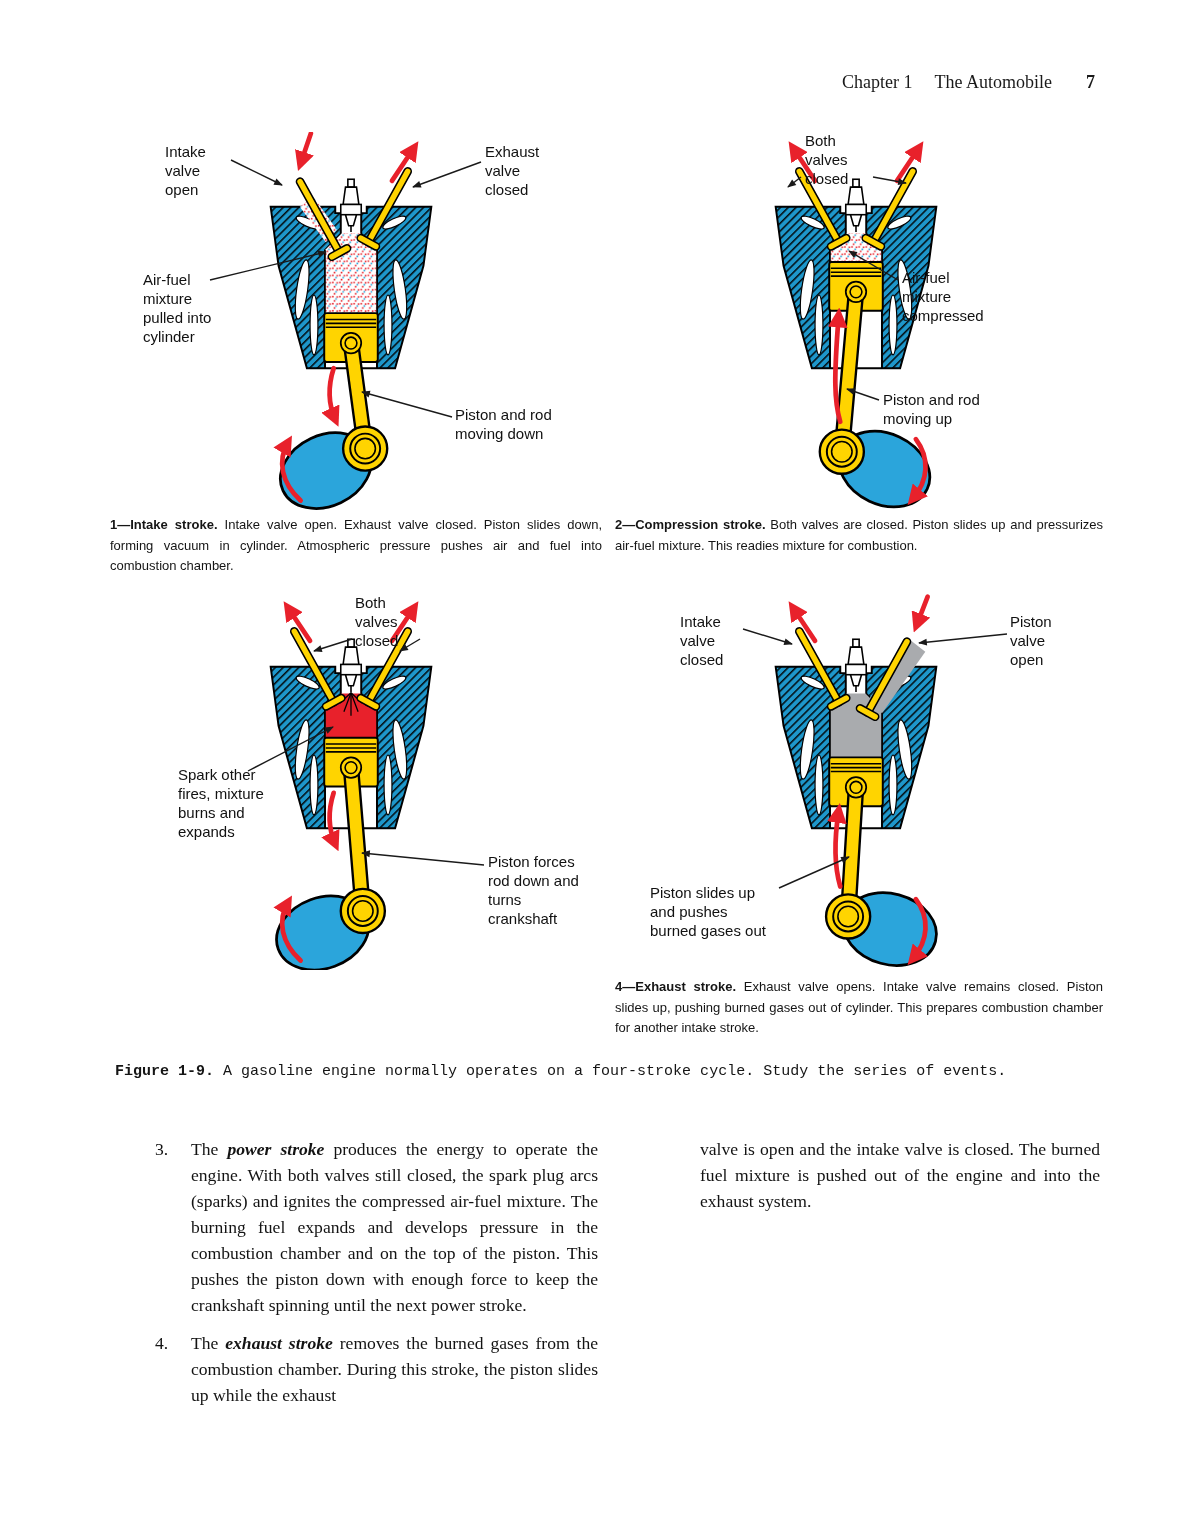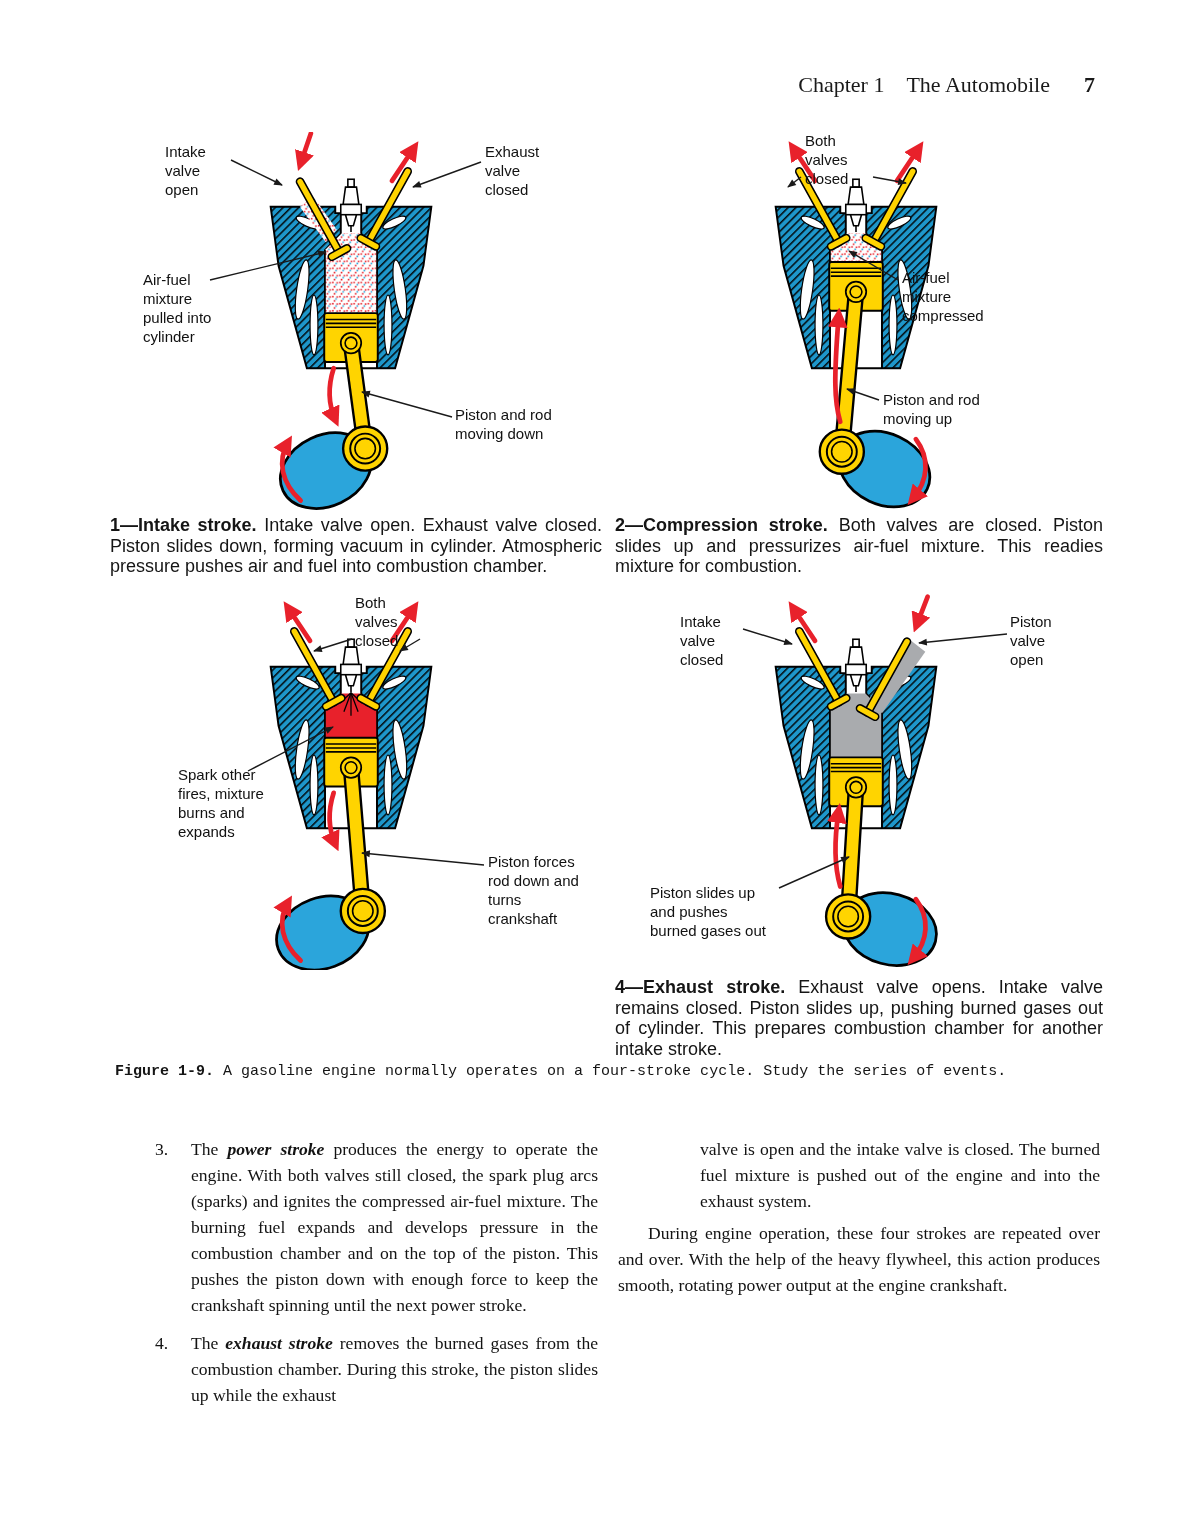--- a/index.html
+++ b/index.html
@@ -1,27 +1,27 @@
 <!DOCTYPE html>
 <html><head>
 <meta charset="utf-8">
 <style>
   html,body{margin:0;padding:0;background:#e8e8e8}
   .page{width:1190px;height:1530px;position:relative;margin:0 auto;background:#ffffff;overflow:hidden}
-  .hdr{position:absolute;top:72px;right:95px;font-family:"Liberation Serif",serif;font-size:22px;color:#1a1a1a;white-space:nowrap}
+  .hdr{position:absolute;top:72px;right:95px;font-family:"Liberation Serif",serif;font-size:18px;color:#1a1a1a;white-space:nowrap}
   .hdr .sp1{margin-right:22px}
   .hdr .sp2{margin-right:34px}
   .hdr .pnum{font-weight:bold}
   .figarea{position:absolute;left:110px;top:125px;width:990px;height:980px}
   .panel{position:absolute}
   .engine{position:absolute}
   .leaders{position:absolute;left:0;top:0;width:100%;height:100%;pointer-events:none}
   .leaders line{stroke:#1a1a1a;stroke-width:1.4;marker-end:url(#mblk)}
   .dlabel{position:absolute;font-family:"Liberation Sans",sans-serif;font-size:15px;line-height:19px;color:#111}
-  .pcap{position:absolute;font-family:"Liberation Sans",sans-serif;font-size:18px;line-height:20.5px;text-align:justify;color:#151515}
+  .pcap{position:absolute;font-family:"Liberation Sans",sans-serif;font-size:13px;line-height:20.5px;text-align:justify;color:#151515}
   .pcap b{font-weight:bold}
   .figcap{position:absolute;font-family:Liberation Mono, monospace;font-size:15px;color:#151515}
   .figcap b{font-weight:bold}
   .bodyarea{position:absolute;left:110px;top:1128px;width:990px;height:360px;font-family:"Liberation Serif",serif;font-size:17.6px;line-height:26px;text-align:justify;color:#131313}
   .colL{position:absolute;left:45px;top:8px;width:443px}
   .colR{position:absolute;left:508px;top:8px;width:482px}
   .li{position:relative;margin-left:0}
   .li + .li{margin-top:12px}
   .li .num{position:absolute;left:0;top:0}
   .li .litext{margin-left:36px}
@@ -315,16 +315,15 @@
         <span class="num">4.</span>
         <div class="litext">
           <span>The</span>
           <span class="term">exhaust stroke</span>
           <span>removes the burned gases from the combustion chamber. During this stroke, the piston slides up while the exhaust</span>
         </div>
       </div>
     </div>
     <div class="colR">
       <div class="cont">valve is open and the intake valve is closed. The burned fuel mixture is pushed out of the engine and into the exhaust system.</div>
-      <p class="para">During engine operation, these four strokes are repeated over and over. With the help of the heavy flywheel, this action produces smooth, rotating power output at the engine crankshaft.</p>
     </div>
   </div>
 </div>
 
 </body></html>

